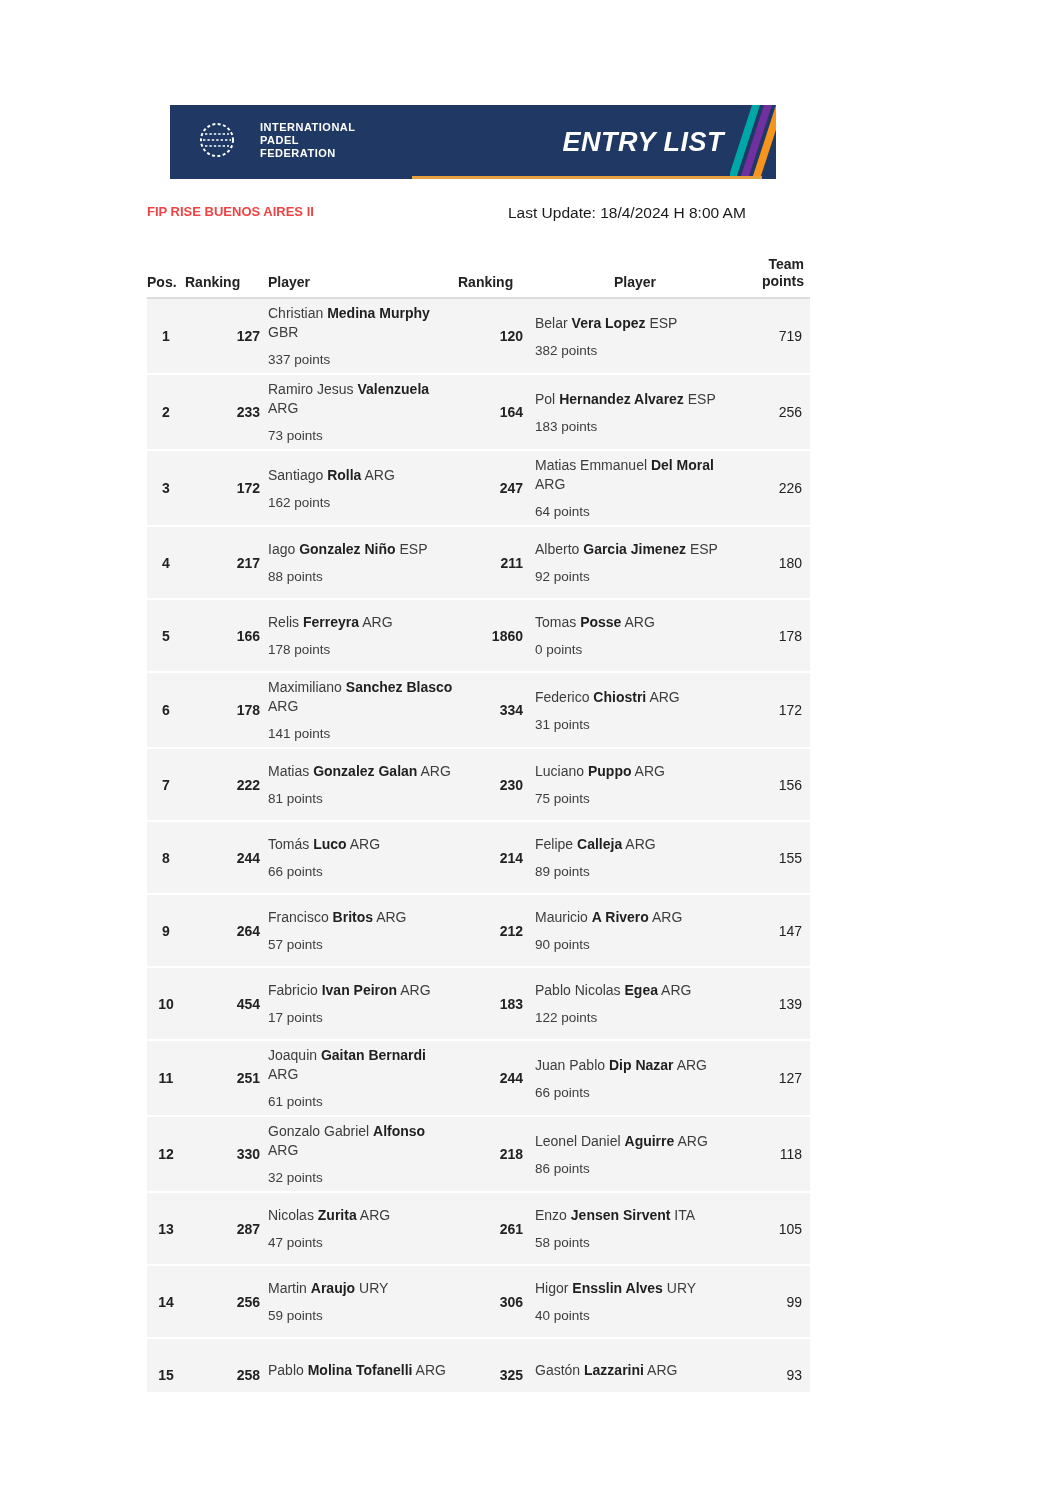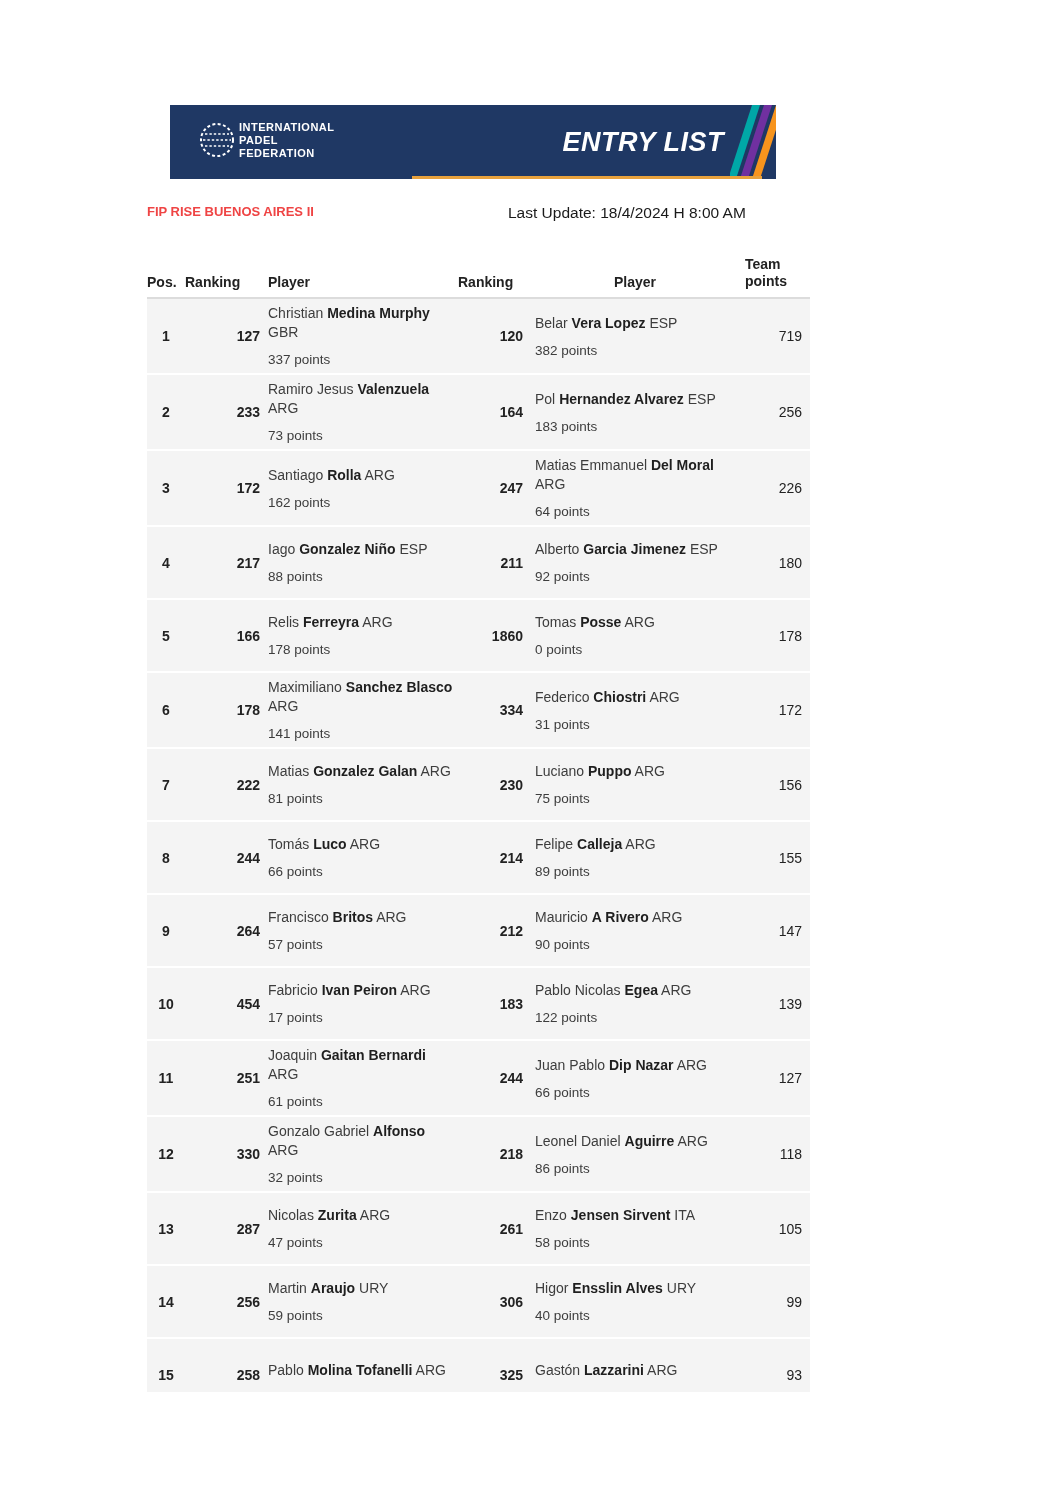--- a/index.html
+++ b/index.html
@@ -13,21 +13,21 @@
   }
 
   
   .banner {
     position: absolute; left: 170px; top: 105px;
     width: 606px; height: 74px;
     background: var(--banner_blue, #1f3864);
   }
   .logo {
     position: absolute; left: 26px; top: 14px;
-    display: flex; align-items: center; gap: 1px;
+    display: flex; align-items: center; gap: 22px;
   }
   .logo-icon { display: block; }
   .logo-text div {
     color: #ffffff; font-size: 11px; font-weight: bold;
     letter-spacing: 0.5px; line-height: 13px;
   }
   .entry-list {
     position: absolute; right: 52px; top: 50%; transform: translateY(-50%);
     color: #ffffff; font-style: italic; font-weight: bold;
     font-size: 27px; letter-spacing: 0.5px; white-space: nowrap;
@@ -67,21 +67,21 @@
   }
   .thead {
     height: 46px; align-items: end; padding-bottom: 7px;
     border-bottom: 2px solid #dcdcdc;
     font-weight: bold; font-size: 14px; color: #222222;
   }
   .thead .h-pos { text-align: left; }
   .thead .h-rank { text-align: left; padding-right: 2px; }
   .thead .h-player1 { padding-left: 6px; }
   .thead .h-player2 { text-align: center; }
-  .thead .h-team { text-align: left; padding-right: 6px; line-height: 17px; }
+  .thead .h-team { text-align: right; padding-right: 6px; line-height: 17px; }
 
   .trow {
     min-height: 73px;
     background: var(--row_bg, #f4f4f4);
     border-bottom: 2px solid #ffffff;
     align-items: center;
     font-size: 14px;
   }
   .c-pos  { text-align: center; font-weight: bold; color: #222222; }
   .c-rank { text-align: right; font-weight: bold; color: #222222; padding-right: 2px; }

